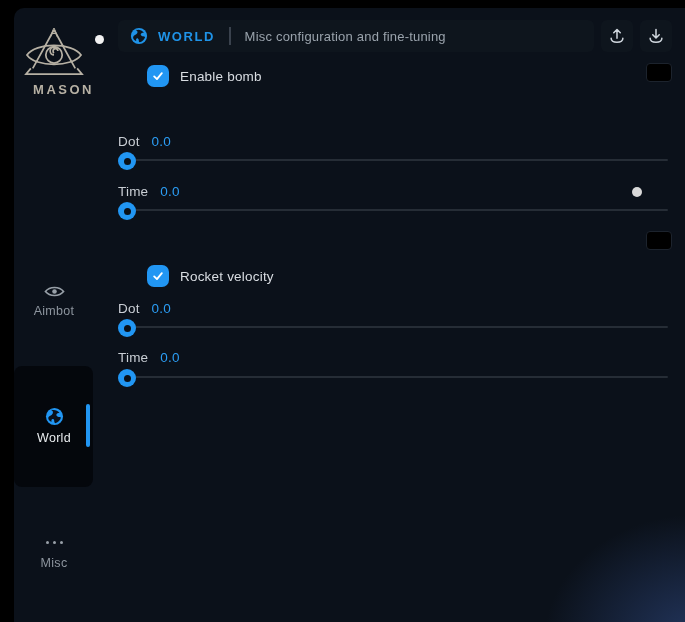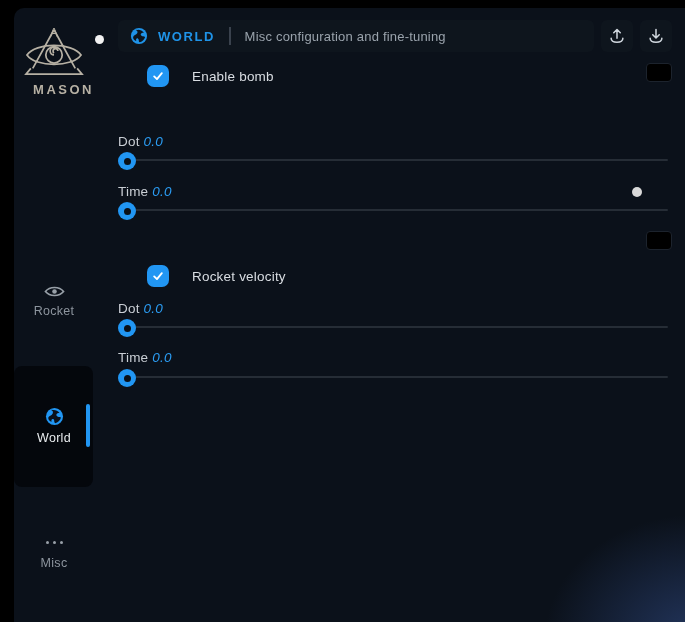--- a/index.html
+++ b/index.html
@@ -33,29 +33,29 @@
                 padding:0 12px; gap:10px; }
   .page-title { color:#1f93e8; font-size:13px; font-weight:bold; letter-spacing:1.6px; }
   .header-divider { width:1.5px; height:18px; background:#3a424d; margin:0 4px; }
   .page-subtitle { color:#9aa3ac; font-size:13px; letter-spacing:.2px; }
   .icon-btn { position:absolute; top:12px; width:32px; height:32px; background:#0e151d;
               border-radius:6px; display:flex; align-items:center; justify-content:center;
               cursor:pointer; }
   #btn-upload { left:587px; } #btn-download { left:626px; }
 
   
-  .cb-row { position:absolute; left:104px; display:flex; align-items:center; gap:23px;padding-left:29px; }
+  .cb-row { position:absolute; left:104px; display:flex; align-items:center; gap:11px;padding-left:29px; }
   .checkbox { width:22px; height:22px; background:#2196f3; border-radius:7px;
               display:flex; align-items:center; justify-content:center; cursor:pointer; }
   .cb-label { color:#d9dde2; font-size:13.5px; letter-spacing:.2px; }
   .swatch { position:absolute; left:632px; width:26px; height:19px; background:#000;
             border:1px solid #1c232d; border-radius:4px; cursor:pointer; }
   .slider-label { position:absolute; left:104px; font-size:13.5px; color:#c9ced4;
                   letter-spacing:.2px; }
-  .slider-label .val { color:#2b9df4; margin-left:4px;font-style:italic; }
+  .slider-label .val { color:#2b9df4; margin-left:12px; }
   .track { position:absolute; left:106px; width:548px; height:2px; background:#262d36;
            border-radius:1px; cursor:pointer; }
   .knob { position:absolute; left:104px; width:18px; height:18px; background:#2196f3;
           border-radius:50%; cursor:pointer; display:flex; align-items:center;
           justify-content:center; }
   .knob i { width:7px; height:7px; background:#0a1018; border-radius:50%; }
 
   .cursor-dot { position:absolute; border-radius:50%; background:#f2f2f2; }
   #cursor1 { left:95px; top:35px; width:9px; height:9px; }
   #cursor2 { left:632px; top:187px; width:10px; height:10px; background:#d9d9d9; }
@@ -81,21 +81,21 @@
       <div class="brand-name">MASON</div>
 
 
       <div class="nav-item" style="top:276px">
         <span>
           <svg width="21" height="15" viewBox="0 0 22 14" fill="none" stroke="#98a0a8" stroke-width="1.7">
             <path d="M1.5 7 C 6 1.5 16 1.5 20.5 7 C 16 12.5 6 12.5 1.5 7 Z"></path>
             <circle cx="11" cy="7" r="2.4" fill="#98a0a8" stroke="none"></circle>
           </svg>
         </span>
-        <span class="nav-label">Rocket</span>
+        <span class="nav-label">Aimbot</span>
       </div>
 
       <div class="sel-bg"></div>
       <div class="nav-item active" style="top:399px">
         <span>
           <svg width="19" height="19" viewBox="0 0 20 20">
             <circle cx="10" cy="10" r="9" fill="#2196f3"></circle>
             <path d="M6 3 C 8 4 9 5 8 7 C 7 9 4 9 3.5 11 C 3 13 5 15 7 15.5 C 6 13 8 12 9 13 C 10.5 14.5 9 16.5 11 17 C 14 16 16 14 16.8 11 C 15 10 14 11 12.5 9.5 C 11 8 13 6 15.5 6.5 C 13.8 4.2 11 3 8.5 3.2 Z" fill="#0b111a"></path>
           </svg>
         </span>

